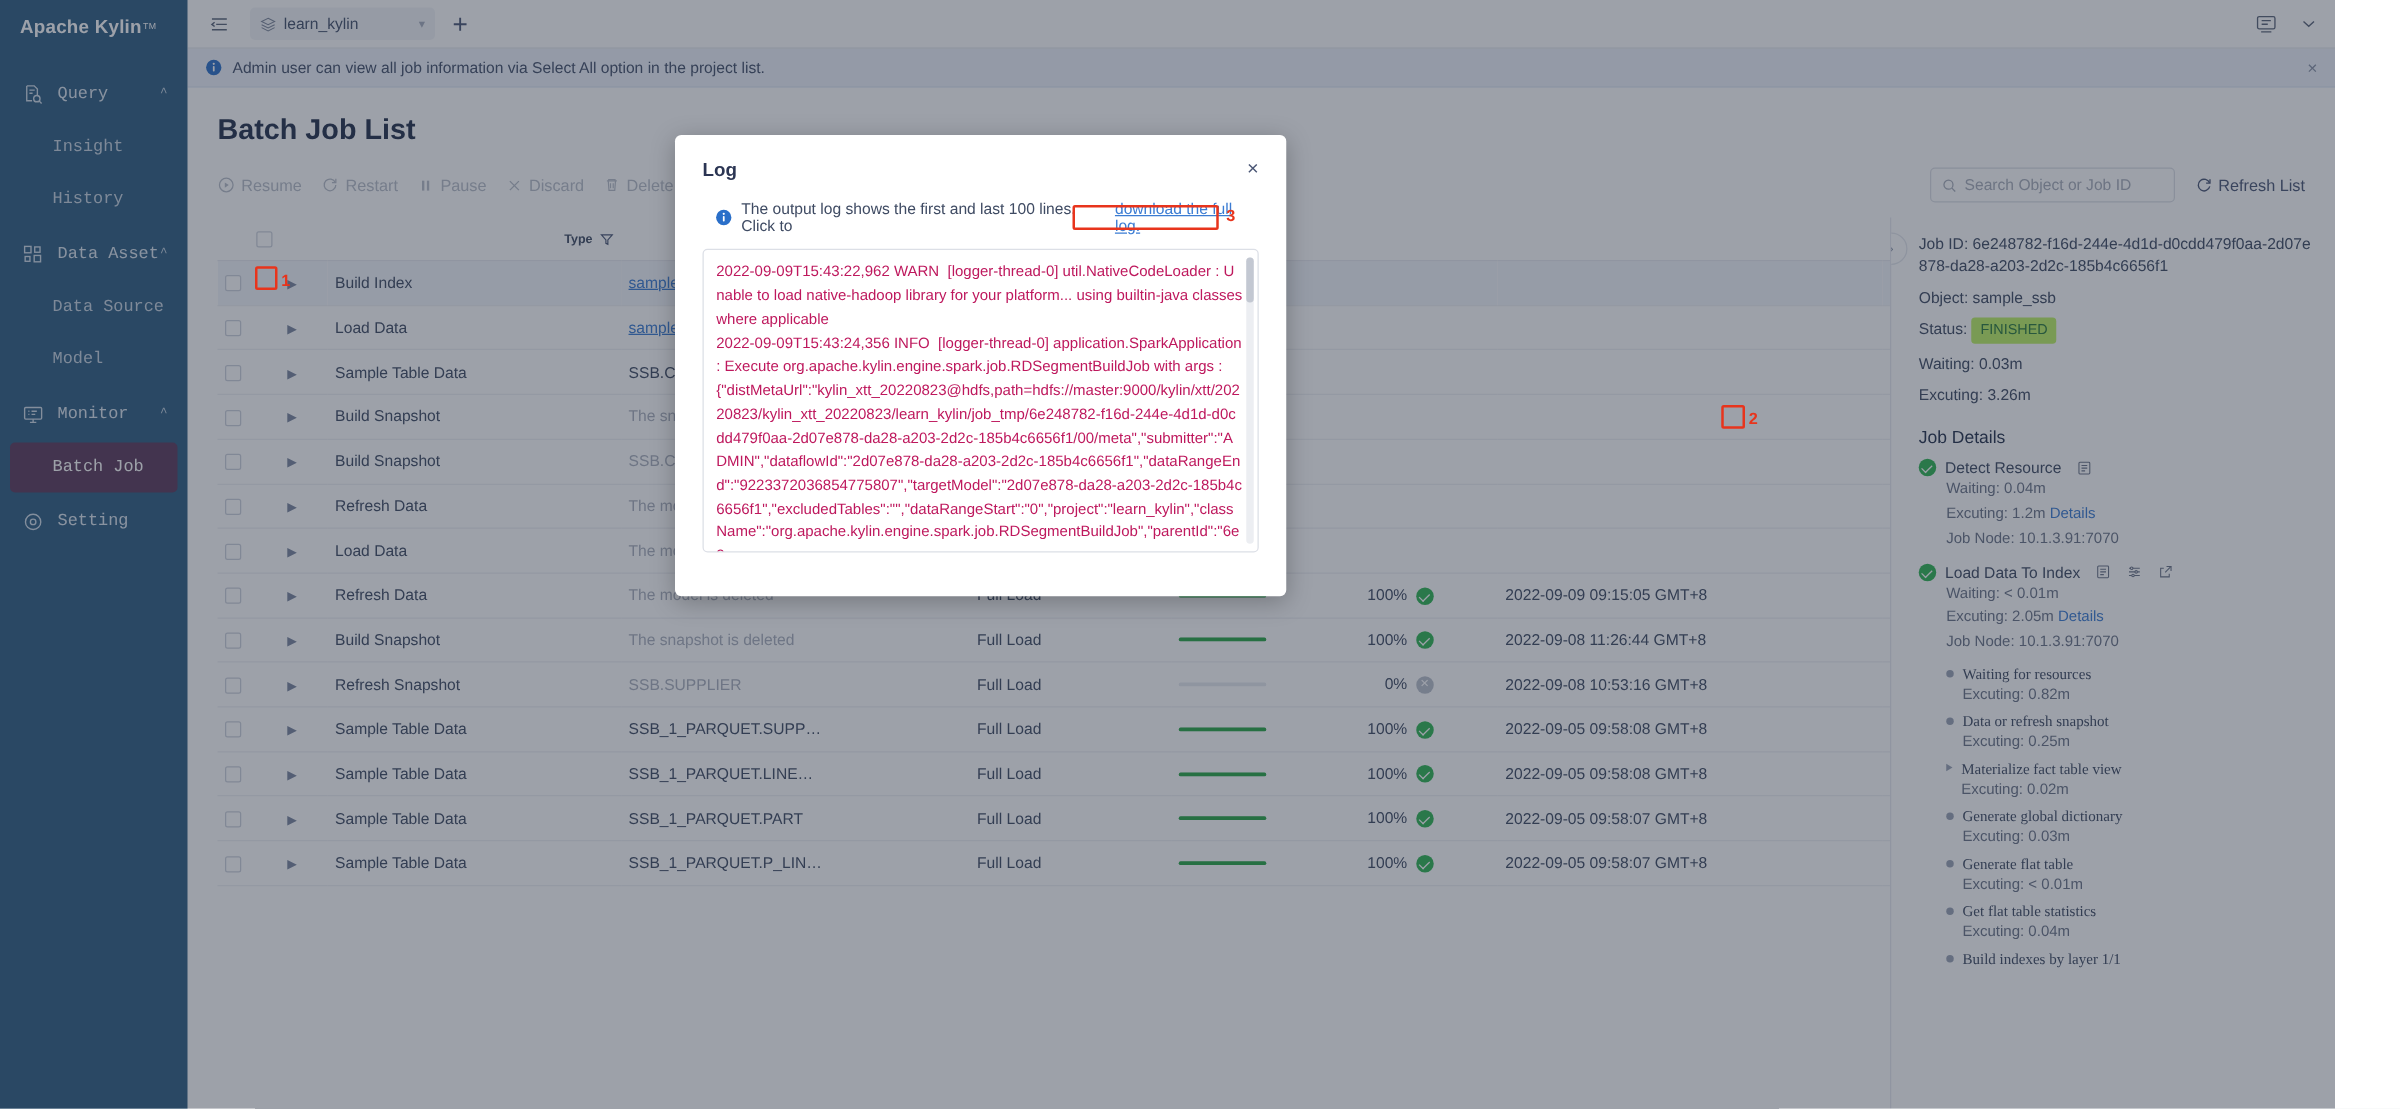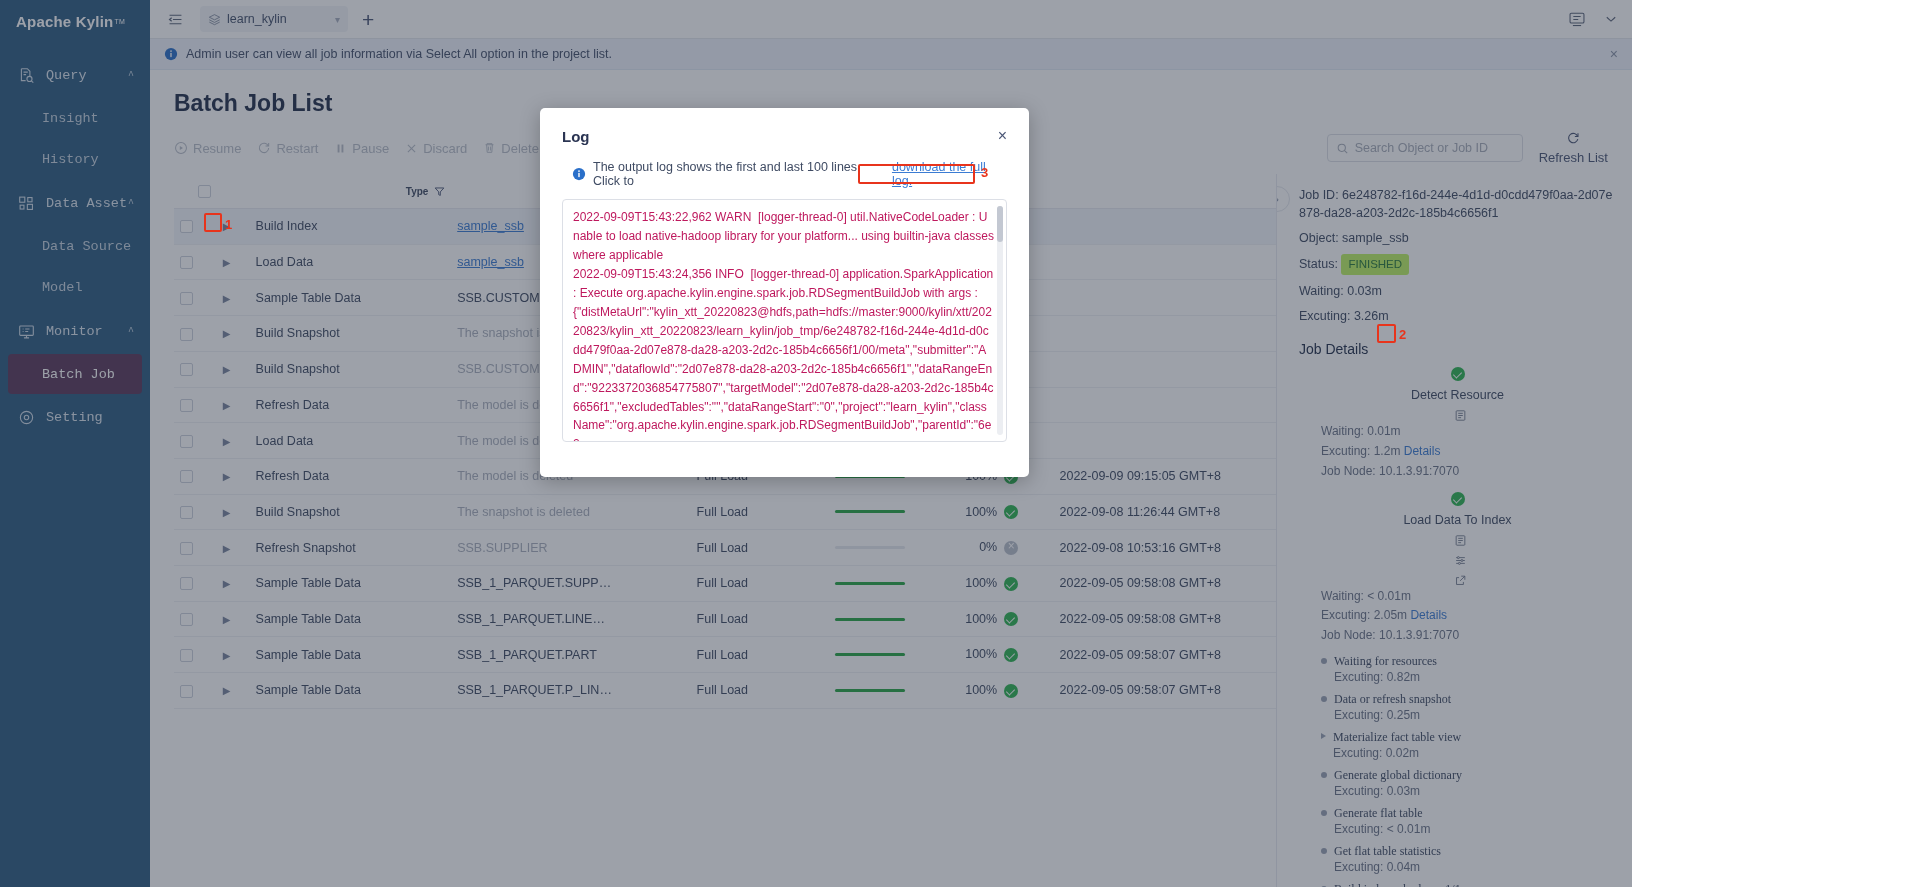--- a/index.html
+++ b/index.html
@@ -2,21 +2,21 @@
 <html><head>
 <meta charset="utf-8">
 <style>
   * { box-sizing: border-box; margin: 0; padding: 0; }
   html, body {
     width: 1920px; height: 887px;
     font-family: "Liberation Sans", sans-serif;
     overflow: hidden;
     background: #fff;
   }
-  #app { position: relative; width: 1632px; height: 887px; display: flex; }
+  #app { position: relative; width: 1868px; height: 887px; display: flex; }
 
   
   .sidebar {
     width: 150px; height: 887px;
     background: #2e5d82;
     flex: 0 0 150px;
     position: relative;
     z-index: 1;
   }
   .brand {
@@ -75,21 +75,21 @@
 
   .toolbar { display:flex; align-items:center; height: 34px; gap: 8px; }
   .tb-btn { display:flex; align-items:center; gap: 5px; font-size: 13px; color: #b8bec9; cursor: default; padding-right: 8px;}
   .tb-btn svg { display:block; }
   .tb-right { margin-left:auto; display:flex; align-items:center; gap: 16px; }
   .search-box {
     width: 196px; height: 28px; border:1px solid #dcdfe6; border-radius: 4px;
     display:flex; align-items:center; padding: 0 8px; font-size: 12.5px; color:#a8aeba;
   }
   .search-box .s-ico { margin-right: 6px; display:flex; }
-  .refresh-btn { display:flex; align-items:center; gap:5px; font-size:13px; color:#4a5675; cursor:pointer;flex-direction:column;}
+  .refresh-btn { display:flex; align-items:center; gap:5px; font-size:13px; color:#4a5675; cursor:pointer;}
 
   
   table.joblist { width: 100%; border-collapse: collapse; margin-top: 10px; table-layout: fixed;}
   table.joblist th {
     font-size: 10px; color: #3f4b63; font-weight: bold; text-align: right;
     padding: 10px 6px; border-bottom: 1px solid #e8eaf0; white-space: nowrap;
   }
   table.joblist td {
     font-size: 12.5px; color: #3f4b63; padding: 10px 6px;
     border-bottom: 1px solid #eef0f4; white-space: nowrap; overflow:hidden; text-overflow: ellipsis;
@@ -136,21 +136,21 @@
   }
   .dp-row { margin-bottom: 7px; line-height: 1.45; }
   .dp-label { color:#3f4b63; }
   .dp-id { word-break: break-all; }
   .badge-finished {
     background: #bef264; color:#2a7a3d; font-size:11.5px; padding: 2px 7px; border-radius:3px;
     display:inline-block;
   }
   .dp-section-title { font-size: 14px; color:#23304b; margin: 16px 0 10px 0; }
   .step { margin-bottom: 10px; }
-  .step-head { display:flex; align-items:center; gap:7px;flex-direction:column; }
+  .step-head { display:flex; align-items:center; gap:7px; }
   .step-title { font-size: 12.5px; color:#3f4b63; }
   .step-sub { margin-left: 22px; color:#6b7488; font-size: 12px; line-height: 1.65;}
   .step-sub a { color:#3b7cd3; text-decoration:none; cursor:pointer;}
   .small-ico { color:#6b7488; cursor:pointer; display:inline-flex; margin-left:5px; vertical-align:middle;}
   .sub-list { margin-left: 22px; }
   .sub-item { display:flex; align-items:flex-start; gap:7px; margin-top: 6px;}
   .dot-sm { width:6px;height:6px;border-radius:50%;background:#9aa3b5;margin-top:6px;flex:0 0 6px;}
   .tri-sm { width:0;height:0;border-left:5px solid #9aa3b5;border-top:3.5px solid transparent;border-bottom:3.5px solid transparent;margin-top:5px;flex:0 0 5px;}
   .sub-txt { font-size:12px; color:#3f4b63; line-height:1.5;font-family:Liberation Serif, serif;}
   .sub-exec { font-size:12px; color:#6b7488; }
@@ -848,21 +848,21 @@
               <span class="status-dot ok-dot" style="margin-left:0"></span>
               <span class="step-title">Detect Resource</span>
               <span class="small-ico">
                 <svg width="13" height="13" viewBox="0 0 18 18" fill="none" stroke="#6b7488" stroke-width="1.2">
                   <rect x="3" y="2.5" width="12" height="13" rx="1"></rect>
                   <path d="M5.8 6h6.4M5.8 9h6.4M5.8 12h4"></path>
                 </svg>
               </span>
             </div>
             <div class="step-sub">
-              <div>Waiting: 0.01m</div>
+              <div>Waiting: 0.04m</div>
               <div>Excuting: 1.2m <a>Details</a></div>
               <div>Job Node: 10.1.3.91:7070</div>
             </div>
           </div>
           <div class="step">
             <div class="step-head">
               <span class="status-dot ok-dot" style="margin-left:0"></span>
               <span class="step-title">Load Data To Index</span>
               <span class="small-ico">
                 <svg width="13" height="13" viewBox="0 0 18 18" fill="none" stroke="#6b7488" stroke-width="1.2">

